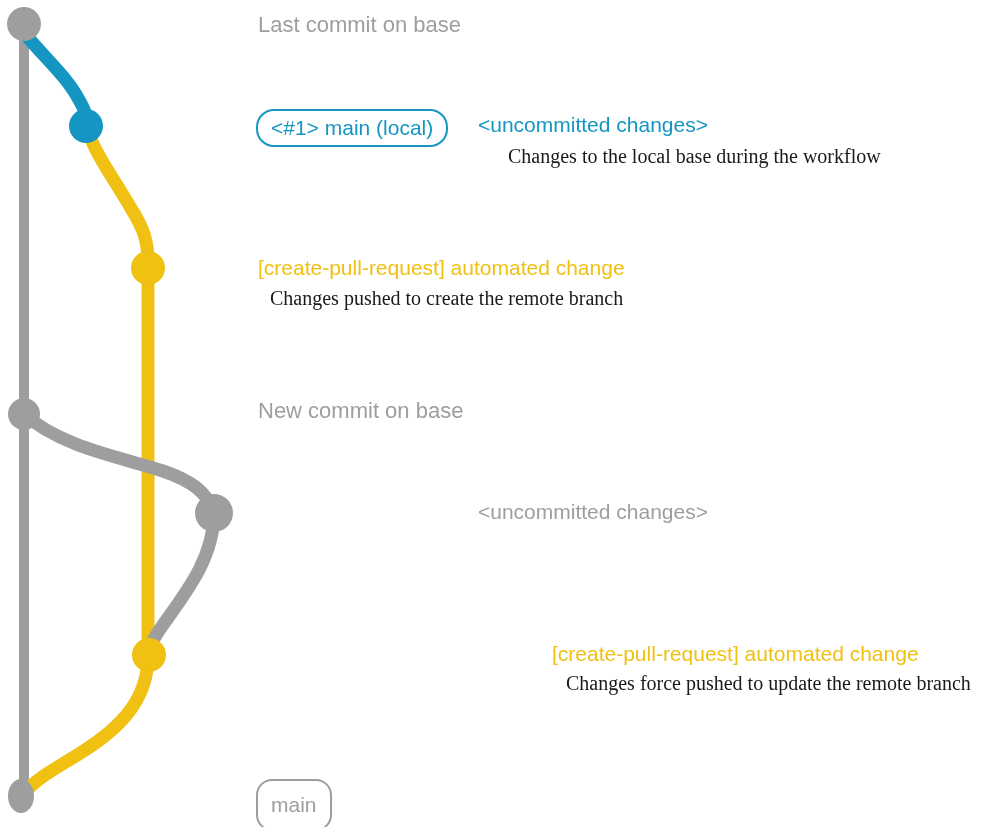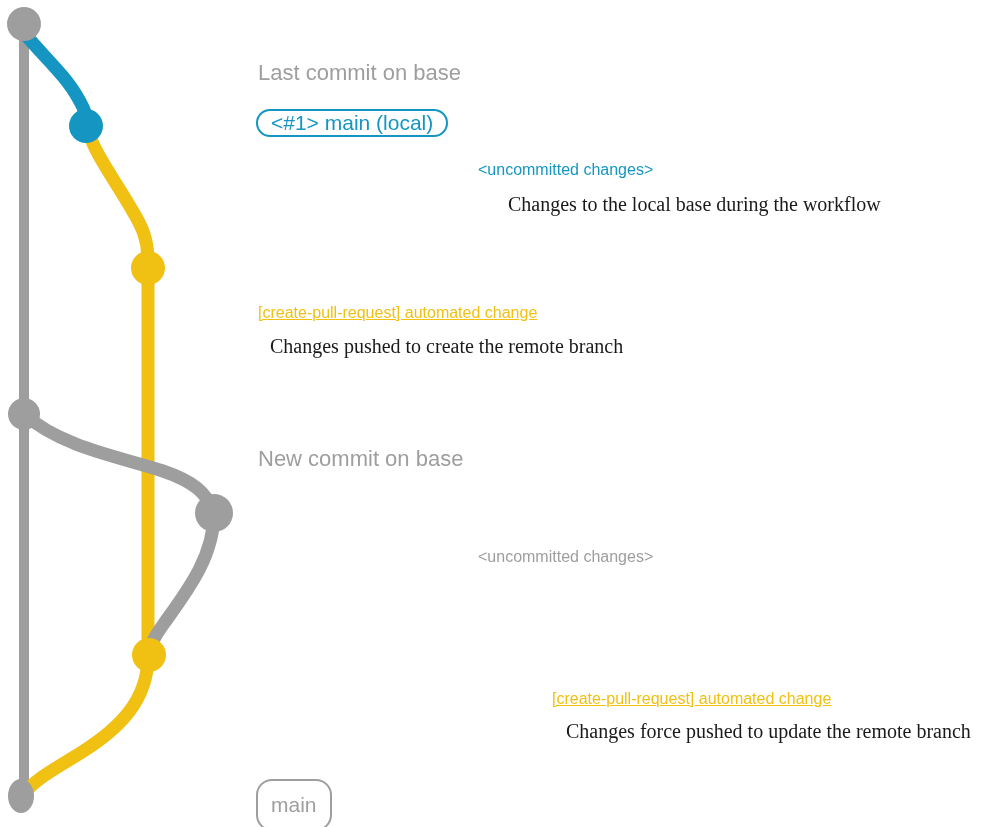--- a/index.html
+++ b/index.html
@@ -14,37 +14,37 @@
   .graph-svg { position: absolute; left: 0; top: 0; }
 
   .edge { fill: none; stroke-linecap: round; }
   .edge-gray   { stroke: var(--c-gray); }
   .edge-blue   { stroke: var(--c-blue); }
   .edge-yellow { stroke: var(--c-yellow); }
   .dot-gray    { fill: var(--c-gray); }
   .dot-blue    { fill: var(--c-blue); }
   .dot-yellow  { fill: var(--c-yellow); }
 
-  .txt { position: absolute; white-space: nowrap; line-height: 1.2; margin-top: 48px; }
+  .txt { position: absolute; white-space: nowrap; line-height: 1.2; }
   .milestone { font-size: 22px; color: var(--c-gray); }
-  .heading   { font-size: 16px; }
+  .heading   { font-size: 21px; }
   .heading.blue   { color: var(--c-blue); }
   .heading.gray   { color: var(--c-gray); }
-  .heading.yellow { color: var(--c-yellow); text-decoration: underline; }
+  .heading.yellow { color: var(--c-yellow); }
   .caption {
     font-family: "Liberation Serif", serif;
     font-size: 20px;
     color: var(--c-caption);
   }
   .tag-box {
     position: absolute;
     display: inline-flex;
     align-items: center;
     justify-content: center;
-    height: 28px;
+    height: 38px;
     padding: 0 13px;
     border: 2px solid;
     border-radius: 18px;
     box-sizing: border-box;
     font-size: 21px;
     background: #fff;
   }
   .tag-box.blue   { border-color: var(--c-blue);   color: var(--c-blue); }
   .tag-box.gray   { border-color: var(--c-gray);   color: var(--c-gray); }
   .tag-box.yellow { border-color: var(--c-yellow); color: var(--c-yellow); }

